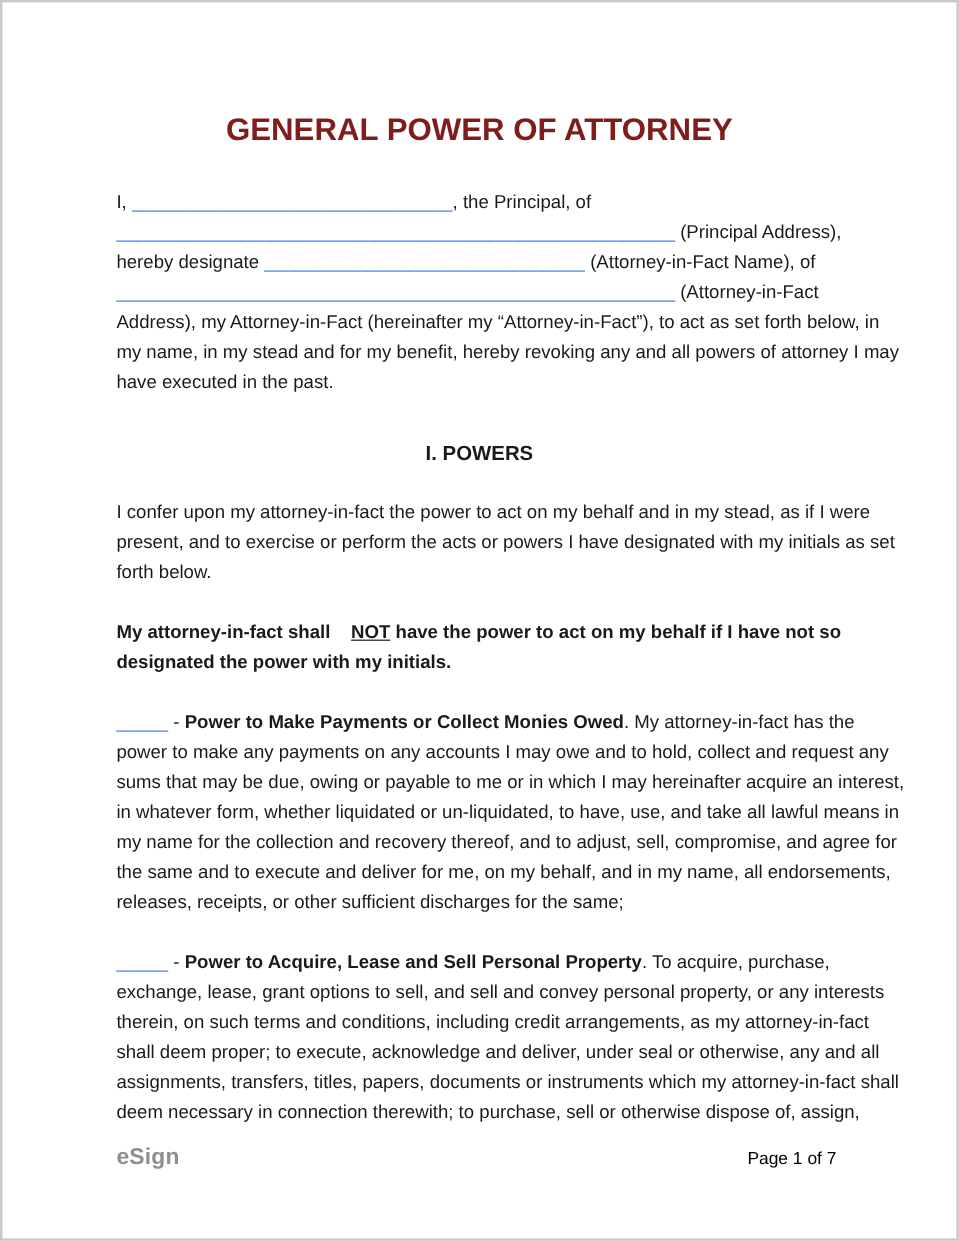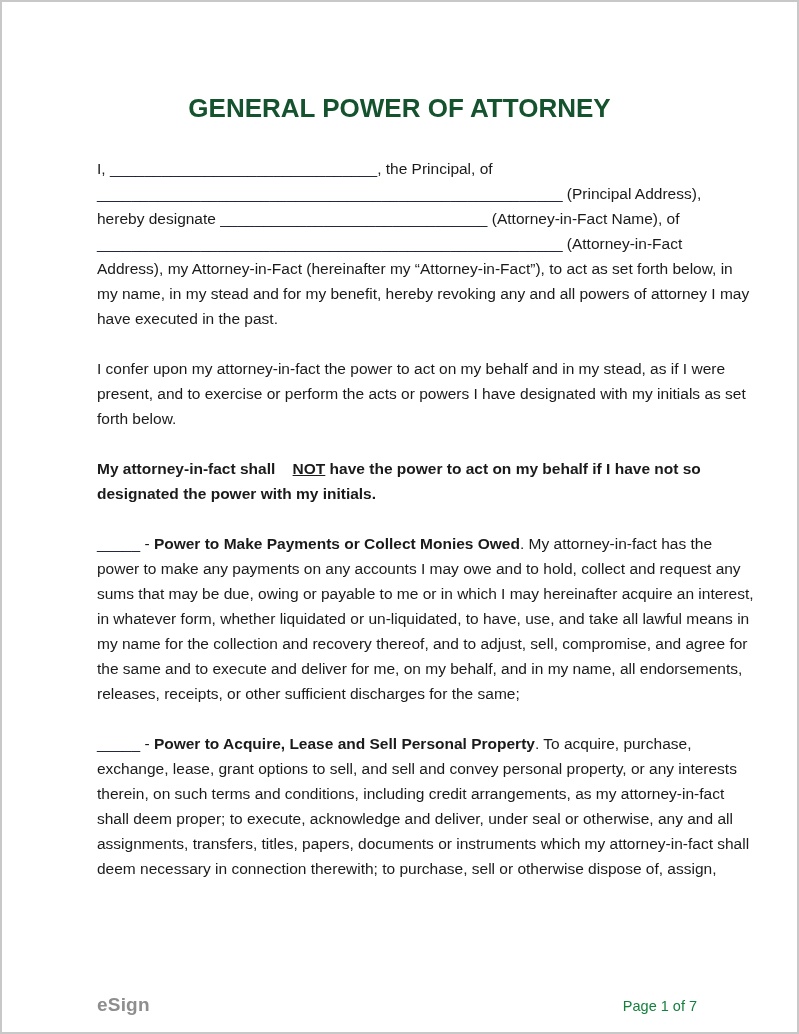--- a/index.html
+++ b/index.html
@@ -16,21 +16,21 @@
   }
   .content {
     padding: 0 95px;
   }
   h1.doc-title {
     margin: 92px 0 0 0;
     font-size: 26px;
     line-height: 28px;
     font-weight: 700;
     text-align: center;
-    color: #14532d;
+    color: #7f1d1d;
   }
   p.body-par {
     font-size: 15.5px;
     line-height: 25px;
     margin: 25px 0;
     white-space: pre;
     color: #1a1a1a;
   }
   p.intro-par { margin-top: 34px; }
   h2.section-heading {
@@ -38,56 +38,57 @@
     line-height: 25px;
     font-weight: 700;
     text-align: center;
     margin: 34px 0 24px 0;
     white-space: pre;
     color: #1a1a1a;
   }
   p.notice-par { font-weight: 700; }
   .bold { font-weight: 700; text-align: center; }
   .underline { text-decoration: underline; padding-left: 13px; }
-  .blank { color: #0f172a; text-align: center; }
+  .blank { color: #3b82f6; text-align: center; }
   .page-footer {
     position: absolute;
     left: 95px;
     right: 100px;
-    top: 992px;
+    top: 952px;
     display: flex;
     justify-content: space-between;
     align-items: baseline;
   }
   .brand {
     font-size: 19px;
     font-weight: 700;
     color: #8e8e8e;
     letter-spacing: 0.2px;
   }
   .page-num {
     font-size: 14.5px;
-    color: #15803d;
+    color: #000000;
   }
 </style>
 </head>
 <body>
 
 <div class="content">
 
   <h1 class="doc-title">GENERAL POWER OF ATTORNEY</h1>
 
   <p class="body-par intro-par"><span>I, </span><span class="blank">_______________________________</span><span>, the Principal, of
 </span><span class="blank">______________________________________________________</span><span> (Principal Address),
 hereby designate </span><span class="blank">_______________________________</span><span> (Attorney-in-Fact Name), of
 </span><span class="blank">______________________________________________________</span><span> (Attorney-in-Fact
 Address), my Attorney-in-Fact (hereinafter my “Attorney-in-Fact”), to act as set forth below, in
 my name, in my stead and for my benefit, hereby revoking any and all powers of attorney I may
 have executed in the past.</span></p>
 
+  <h2 class="section-heading">I. POWERS</h2>
 
   <p class="body-par">I confer upon my attorney-in-fact the power to act on my behalf and in my stead, as if I were
 present, and to exercise or perform the acts or powers I have designated with my initials as set
 forth below.</p>
 
   <p class="body-par notice-par"><span>My attorney-in-fact shall </span><span class="underline">NOT</span><span> have the power to act on my behalf if I have not so
 designated the power with my initials.</span></p>
 
   <p class="body-par"><span class="blank">_____</span><span> - </span><span class="bold">Power to Make Payments or Collect Monies Owed</span><span>. My attorney-in-fact has the
 power to make any payments on any accounts I may owe and to hold, collect and request any

